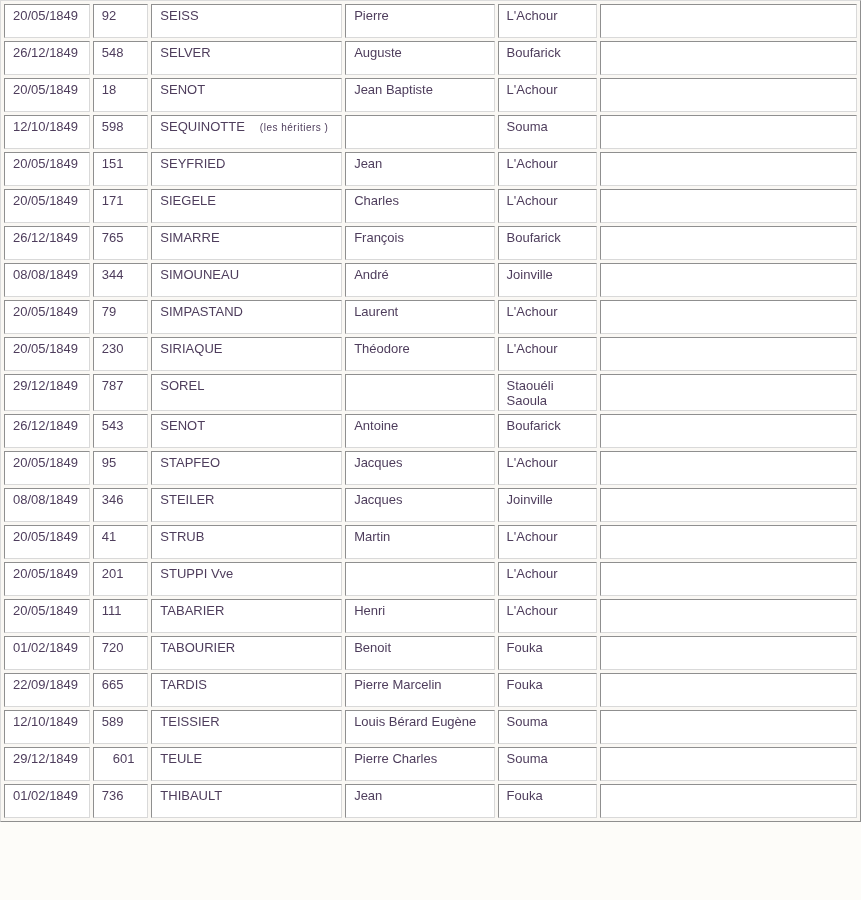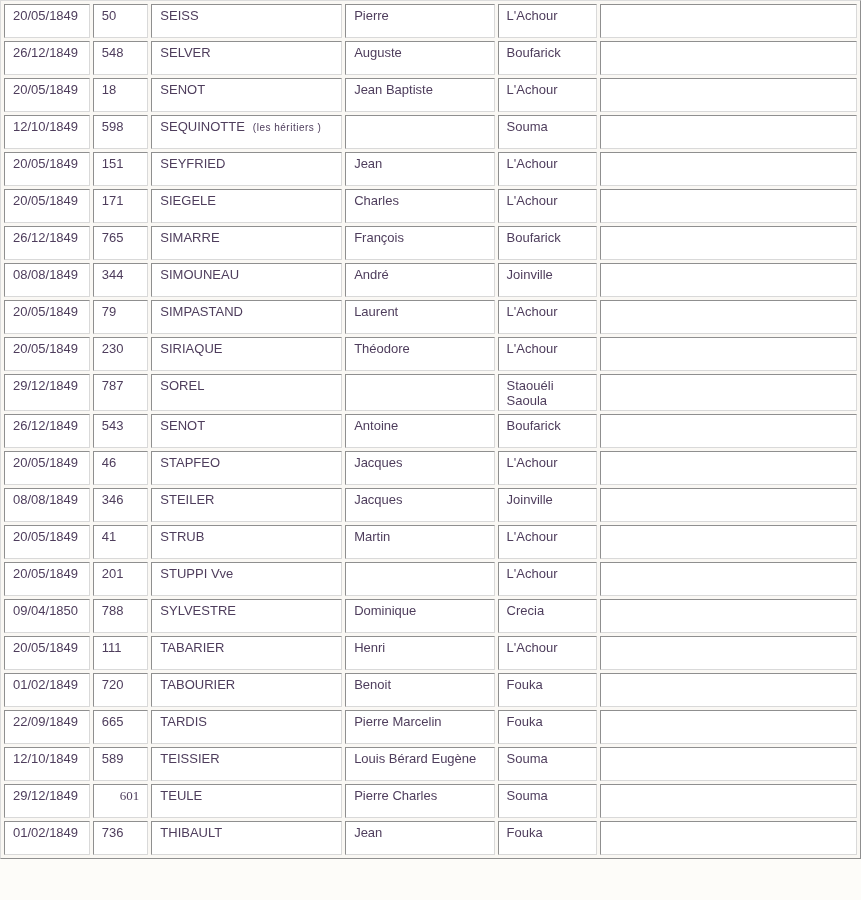--- a/index.html
+++ b/index.html
@@ -24,43 +24,43 @@
     background: #ffffff;
     height: 27px;
     vertical-align: top;
     padding: 3px 4px 2px 8px;
     font-size: 13px;
     line-height: 15px;
     color: #4e3d5c;
     overflow: hidden;
   }
   td.place-cell { white-space: pre-line; margin-top: 16px; }
-  td.number-cell.num-indent { padding-left: 26px; font-family: Liberation Serif, serif; }
+  td.number-cell.num-indent { padding-left: 19px; }
   span.surname-note {
     font-size: 10px;
-    margin-left: 8px;
+    margin-left: 15px;
     letter-spacing: 0.5px;
   }
 </style>
 </head>
 <body>
 
 <table class="records">
   <colgroup>
     <col style="width:85px">
     <col style="width:55px">
     <col style="width:189px">
     <col style="width:148px">
     <col style="width:98px">
     <col style="width:255px">
   </colgroup>
   <tbody id="table-body">
       <tr>
         <td class="date-cell">20/05/1849</td>
-        <td class="number-cell">50</td>
+        <td class="number-cell">92</td>
         <td class="surname-cell"><span>SEISS</span></td>
         <td class="firstname-cell">Pierre</td>
         <td class="place-cell">L'Achour</td>
         <td class="notes-cell"></td>
       </tr>
       <tr>
         <td class="date-cell">26/12/1849</td>
         <td class="number-cell">548</td>
         <td class="surname-cell"><span>SELVER</span></td>
         <td class="firstname-cell">Auguste</td>
@@ -143,21 +143,21 @@
       <tr>
         <td class="date-cell">26/12/1849</td>
         <td class="number-cell">543</td>
         <td class="surname-cell"><span>SENOT</span></td>
         <td class="firstname-cell">Antoine</td>
         <td class="place-cell">Boufarick</td>
         <td class="notes-cell"></td>
       </tr>
       <tr>
         <td class="date-cell">20/05/1849</td>
-        <td class="number-cell">46</td>
+        <td class="number-cell">95</td>
         <td class="surname-cell"><span>STAPFEO</span></td>
         <td class="firstname-cell">Jacques</td>
         <td class="place-cell">L'Achour</td>
         <td class="notes-cell"></td>
       </tr>
       <tr>
         <td class="date-cell">08/08/1849</td>
         <td class="number-cell">346</td>
         <td class="surname-cell"><span>STEILER</span></td>
         <td class="firstname-cell">Jacques</td>
@@ -174,28 +174,20 @@
       </tr>
       <tr>
         <td class="date-cell">20/05/1849</td>
         <td class="number-cell">201</td>
         <td class="surname-cell"><span>STUPPI Vve</span></td>
         <td class="firstname-cell"></td>
         <td class="place-cell">L'Achour</td>
         <td class="notes-cell"></td>
       </tr>
       <tr>
-        <td class="date-cell">09/04/1850</td>
-        <td class="number-cell">788</td>
-        <td class="surname-cell"><span>SYLVESTRE</span></td>
-        <td class="firstname-cell">Dominique</td>
-        <td class="place-cell">Crecia</td>
-        <td class="notes-cell"></td>
-      </tr>
-      <tr>
         <td class="date-cell">20/05/1849</td>
         <td class="number-cell">111</td>
         <td class="surname-cell"><span>TABARIER</span></td>
         <td class="firstname-cell">Henri</td>
         <td class="place-cell">L'Achour</td>
         <td class="notes-cell"></td>
       </tr>
       <tr>
         <td class="date-cell">01/02/1849</td>
         <td class="number-cell">720</td>

